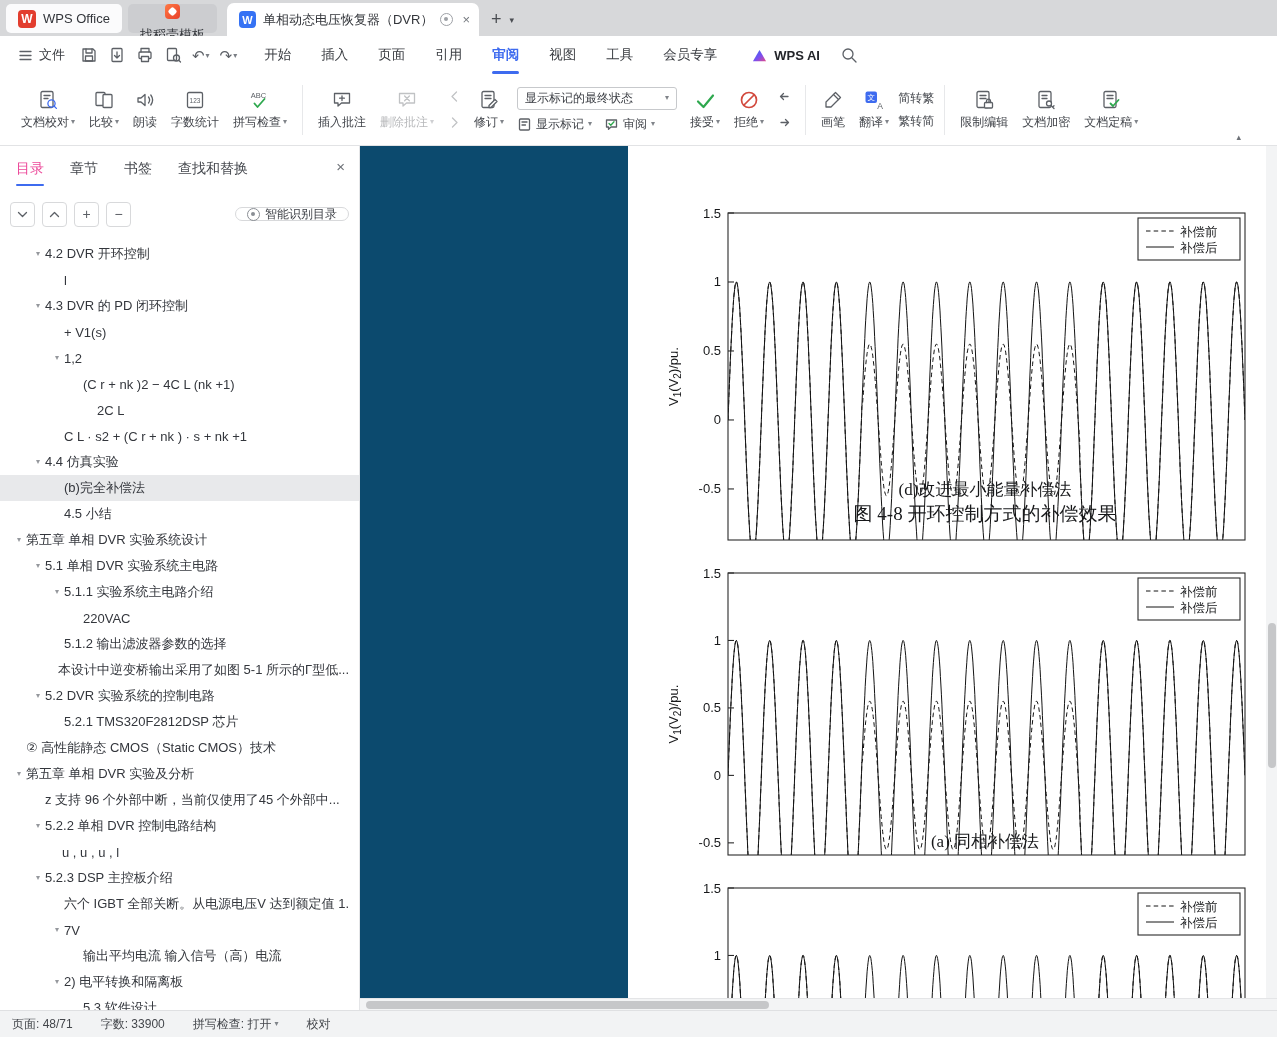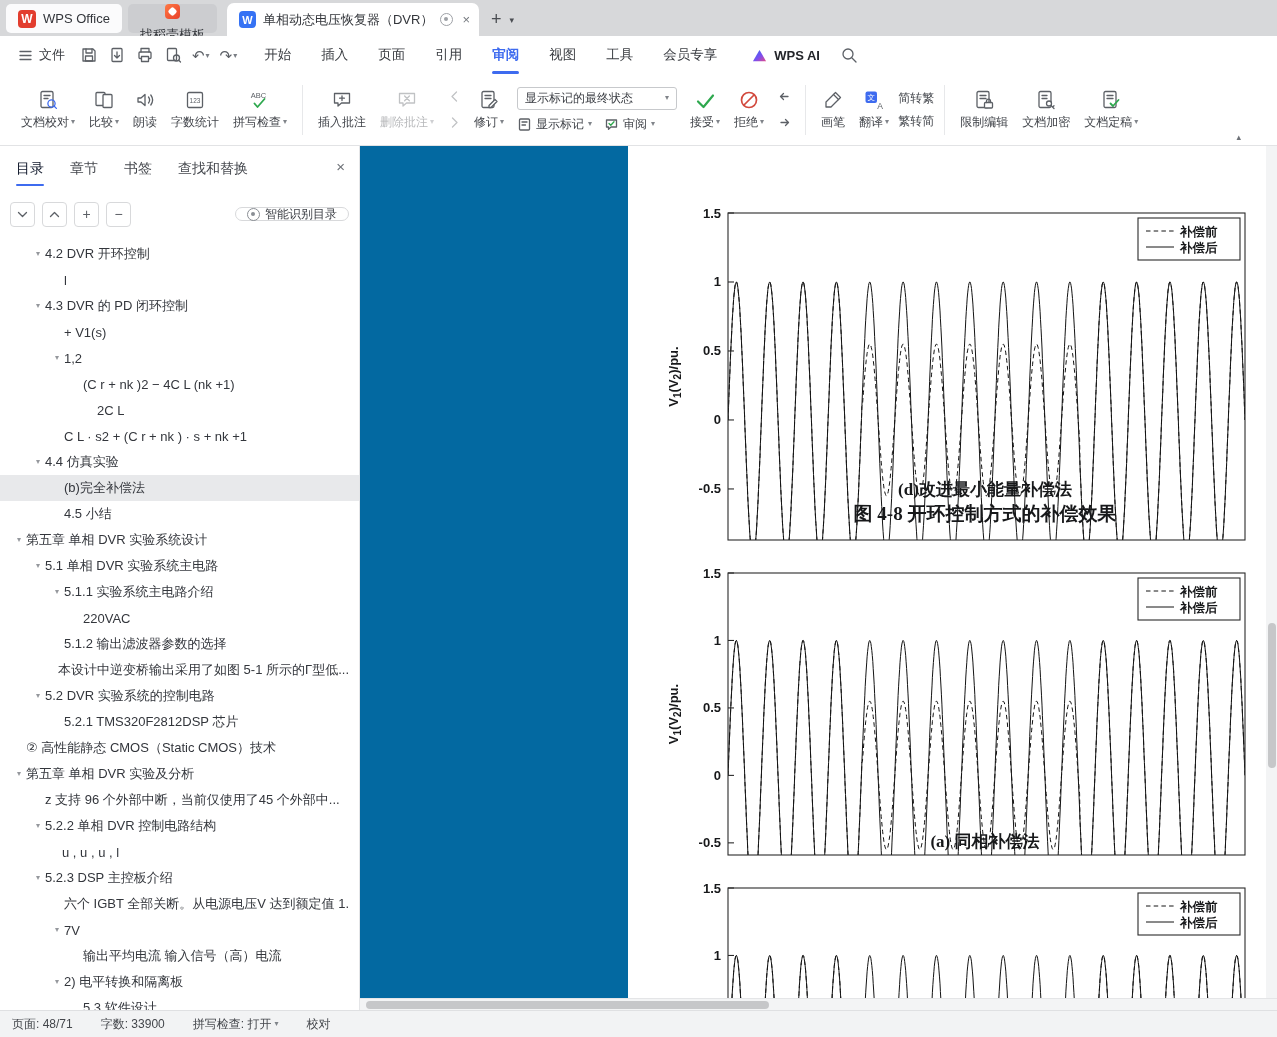--- a/index.html
+++ b/index.html
@@ -55,36 +55,36 @@
   .mic{width:18px;height:18px;stroke:#5c6066;fill:none;stroke-width:1.3;stroke-linecap:round;stroke-linejoin:round;}
   .sic{width:15px;height:15px;stroke:#5c6066;fill:none;stroke-width:1.3;stroke-linecap:round;stroke-linejoin:round;}
 
   
   .main{display:flex;height:864px;flex:none;}
 
   
   .sidebar{width:360px;background:#fff;border-right:1px solid #e4e5e7;display:flex;flex-direction:column;flex:none;}
   .side-tabs{height:46px;display:flex;align-items:stretch;padding:0 16px;gap:26px;font-size:14px;color:#45484e;position:relative;flex:none;}
   .stab{display:flex;align-items:center;position:relative;}
-  .stab.active{color:#0f172a;}
+  .stab.active{color:#ec4899;}
   .stab.active::after{content:'';position:absolute;left:0;right:0;bottom:6px;height:2.5px;background:#3e6bef;border-radius:2px;}
   .side-close{position:absolute;right:14px;top:13px;font-size:15px;color:#6e7278;line-height:1;}
   .side-controls{height:44px;display:flex;align-items:center;padding:0 10px;gap:7px;flex:none;}
   .sqbtn{width:25px;height:25px;border:1px solid #d8d9db;border-radius:4px;display:flex;align-items:center;justify-content:center;color:#5c6066;font-size:14px;background:#fff;}
   .smart-pill{margin-left:auto;height:14px;border:1px solid #d8d9db;border-radius:13px;display:flex;align-items:center;gap:5px;padding:0 11px;font-size:12px;color:#3c3f45;background:#fff;}
   .spark{width:13px;height:13px;border:1.4px solid #8a8e94;border-radius:50%;position:relative;flex:none;}
   .spark::after{content:'';position:absolute;left:3px;top:3px;width:4px;height:4px;background:#8a8e94;border-radius:50%;}
   .toc{flex:1;overflow:hidden;padding-top:5px;}
   .toc-row{height:26px;display:flex;align-items:center;font-size:13px;color:#33363c;padding-right:10px;}
   .toc-row.selected{background:#e8e9eb;}
   .tri{width:14px;font-size:8px;color:#95989d;flex:none;text-align:center;line-height:1;}
   .toc-label{white-space:nowrap;overflow:hidden;}
 
   
-  .docarea{flex:1;position:relative;background:#0369a1;overflow:hidden;font-weight:bold;}
+  .docarea{flex:1;position:relative;background:#0c4a6e;overflow:hidden;}
   .page{position:absolute;left:268px;top:0;width:714px;height:852px;background:#fff;overflow:hidden;}
   .chart{position:absolute;left:12px;}
   #chart-0{top:57px;}
   #chart-1{top:417px;}
   #chart-2{top:732px;}
   .caption{position:absolute;left:0;width:100%;text-align:center;font-family:"Liberation Serif","DejaVu Serif",serif;color:#17181a;}
   .cap-d{top:332px;font-size:17px;}
   .cap-fig{top:355px;font-size:19px;}
   .cap-a{top:684px;font-size:17px;}
   .hscroll{position:absolute;left:0;right:0;bottom:0;height:12px;background:#f3f4f5;border-top:1px solid #e4e5e7;}

